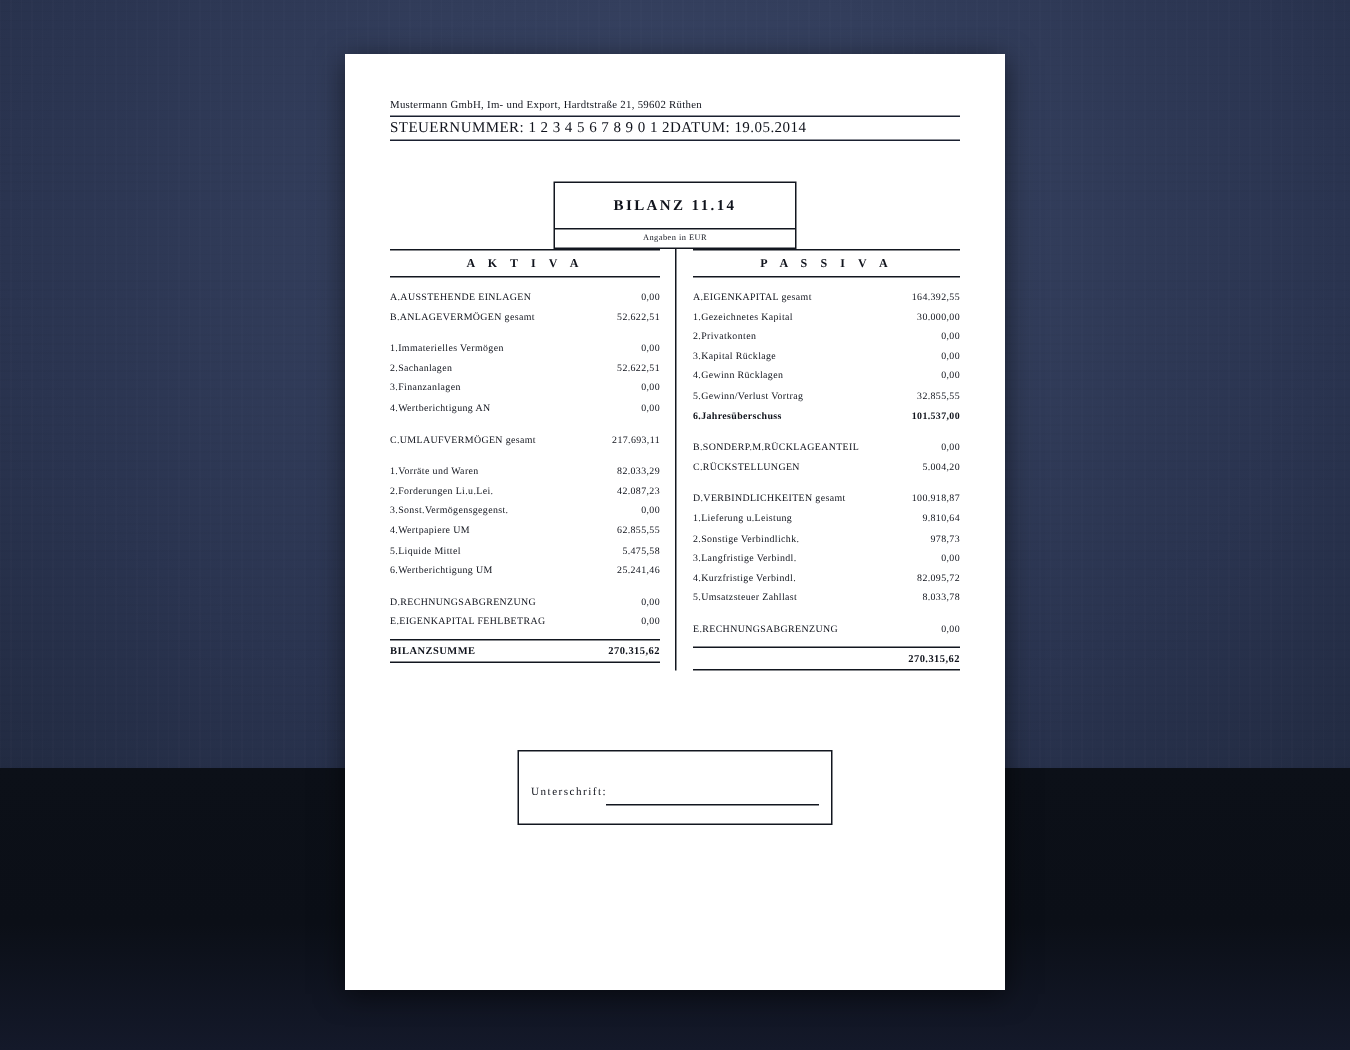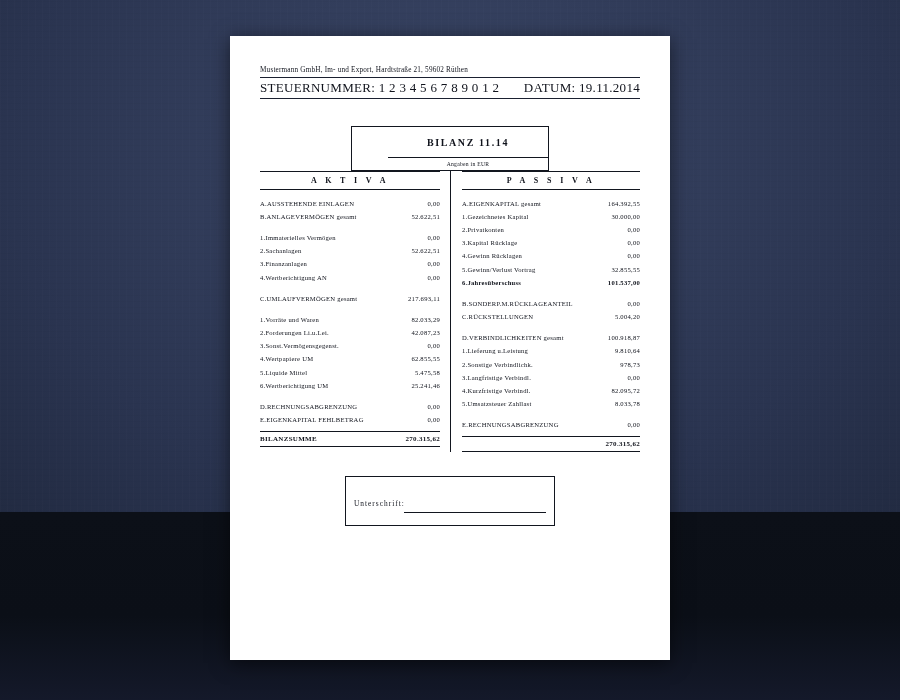--- a/index.html
+++ b/index.html
@@ -50,37 +50,35 @@
     width: 380px;
   }
   .hdr-line1 {
     font-size: 7.2px;
     letter-spacing: 0.2px;
     padding-bottom: 3px;
     color: #11141d;
   }
   .hdr-line2 {
     display: flex;
-    justify-content: space-between;
-    font-size: 13px;
+    font-size: 10px;
     letter-spacing: 0.3px;
     border-top: 1px solid #1a2030;
     border-bottom: 1px solid #1a2030;
     padding: 2px 0 2px 0;
   }
   .title-wrap {
     display: flex;
     justify-content: center;
     margin-top: 27px;
   }
   .title-box {
     width: 160px;
     border: 1px solid #12161f;
     text-align: center;
-    padding-left: 36px;
   }
   .title-main {
     font-size: 10px;
     font-weight: bold;
     letter-spacing: 1.6px;
     padding: 10px 0 9px 0;
     border-bottom: 1px solid #12161f;
   }
   .title-sub {
     font-size: 5.6px;
@@ -133,21 +131,21 @@
     margin-top: 4px;
   }
   .divider {
     position: absolute;
     left: 50%;
     top: 0;
     width: 1px;
     background: #12161f;
   }
   .sig-wrap {
-    margin-top: 24px;
+    margin-top: 53px;
     display: flex;
     justify-content: center;
   }
   .sig-box {
     width: 208px;
     height: 48px;
     border: 1px solid #12161f;
     position: relative;
   }
   .sig-label {
@@ -172,21 +170,21 @@
   <div id="desktop-top"></div>
   <div id="desktop-bottom"></div>
 
   <div id="page">
     <div class="doc-inner">
 
       <div class="hdr-line1">Mustermann GmbH, Im- und Export, Hardtstraße 21, 59602 Rüthen</div>
 
       <div class="hdr-line2">
         <span>STEUERNUMMER: 1 2 3  4 5 6  7 8 9 0  1 2</span>
-        <span>DATUM: 19.11.2014</span>
+        <span>DATUM: 19.05.2014</span>
       </div>
 
       <div class="title-wrap">
         <div class="title-box">
           <div class="title-main">BILANZ 11.14</div>
           <div class="title-sub">Angaben in EUR</div>
         </div>
       </div>
 
       <div class="table-wrap">

